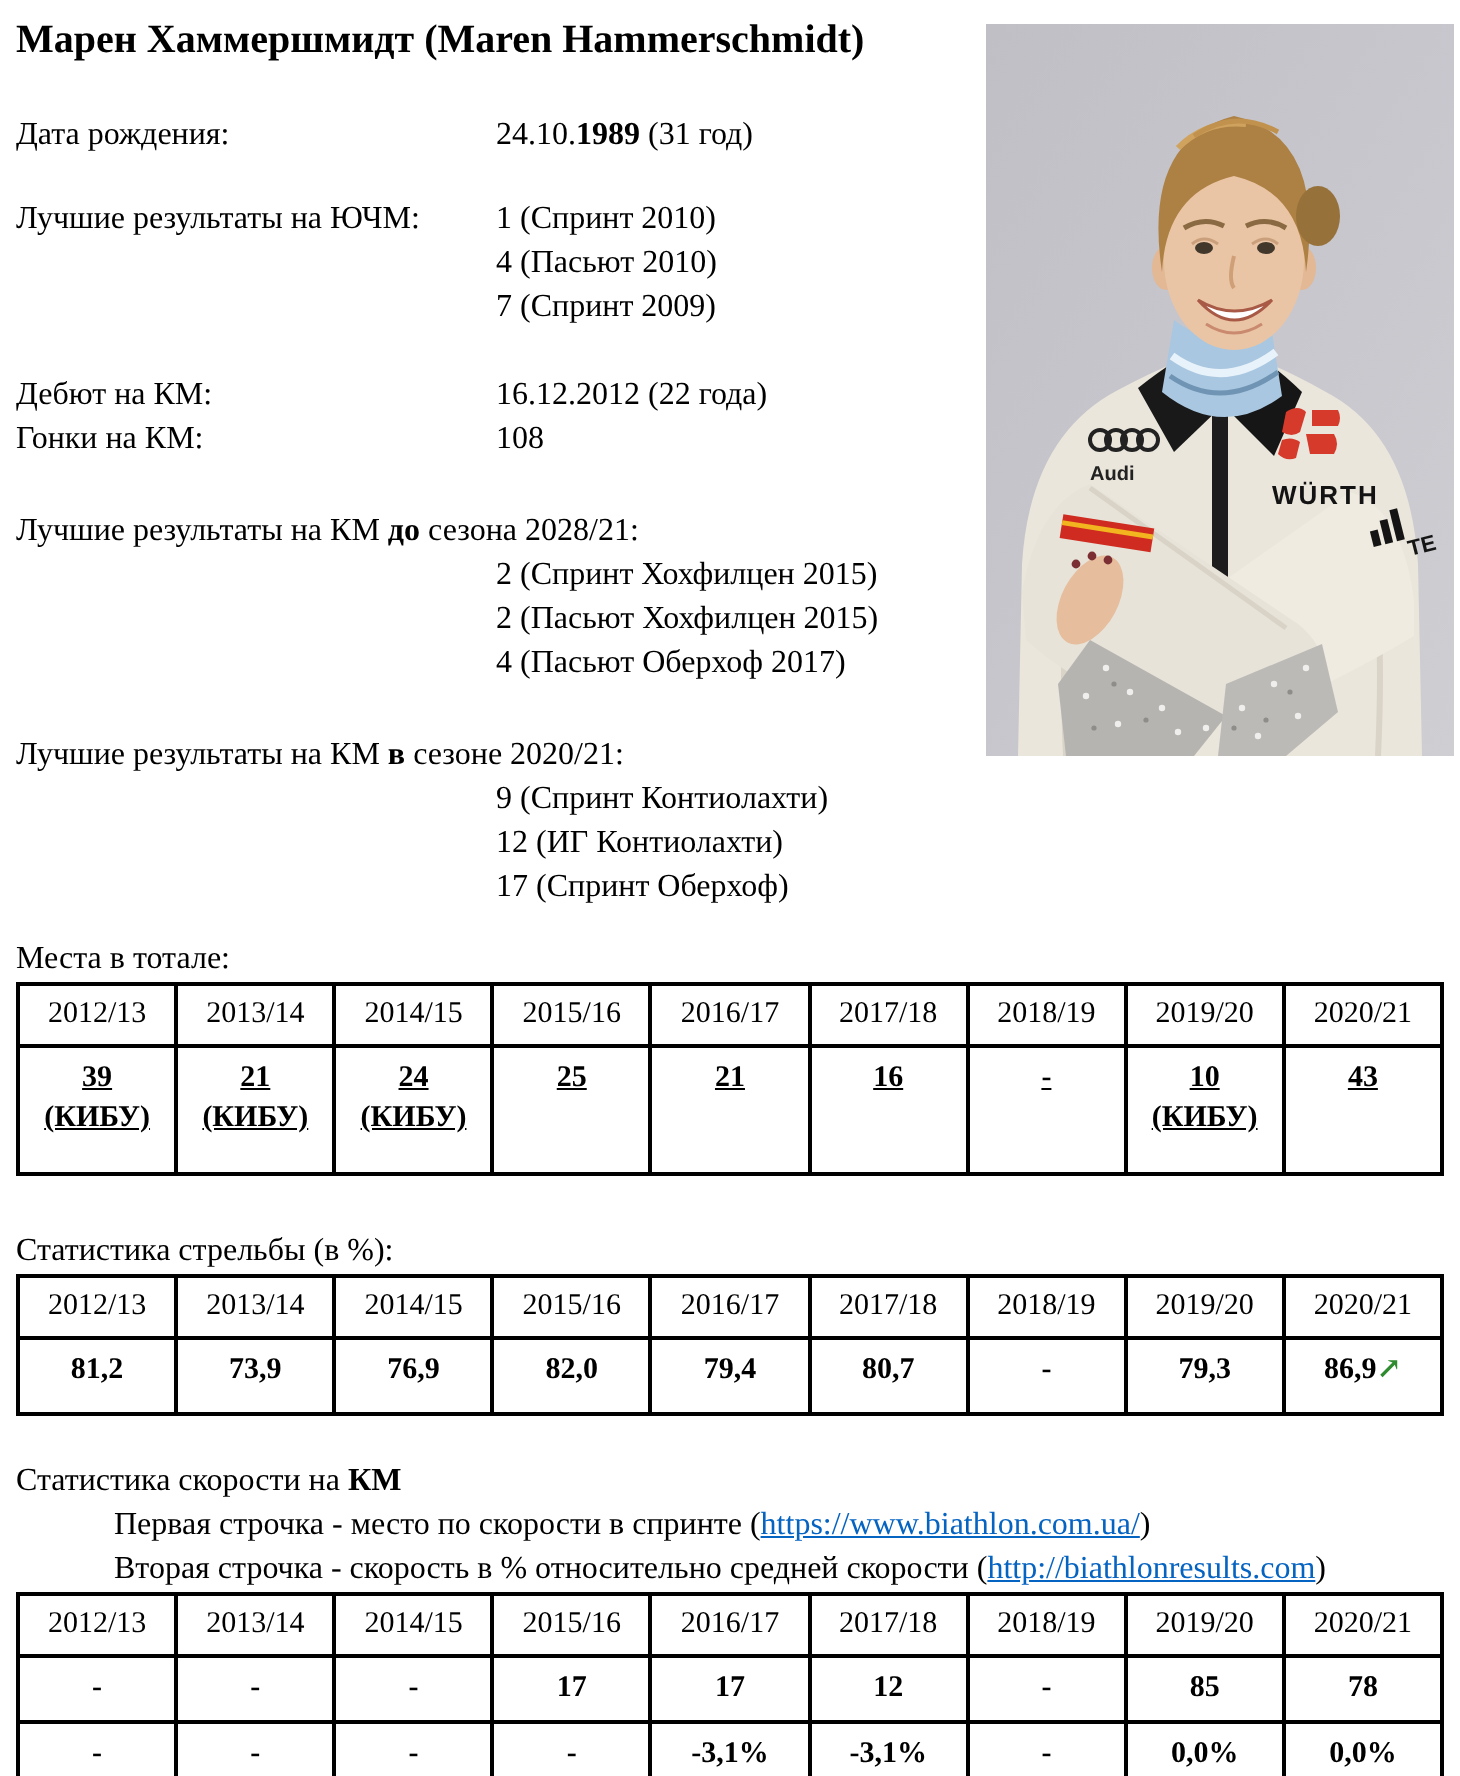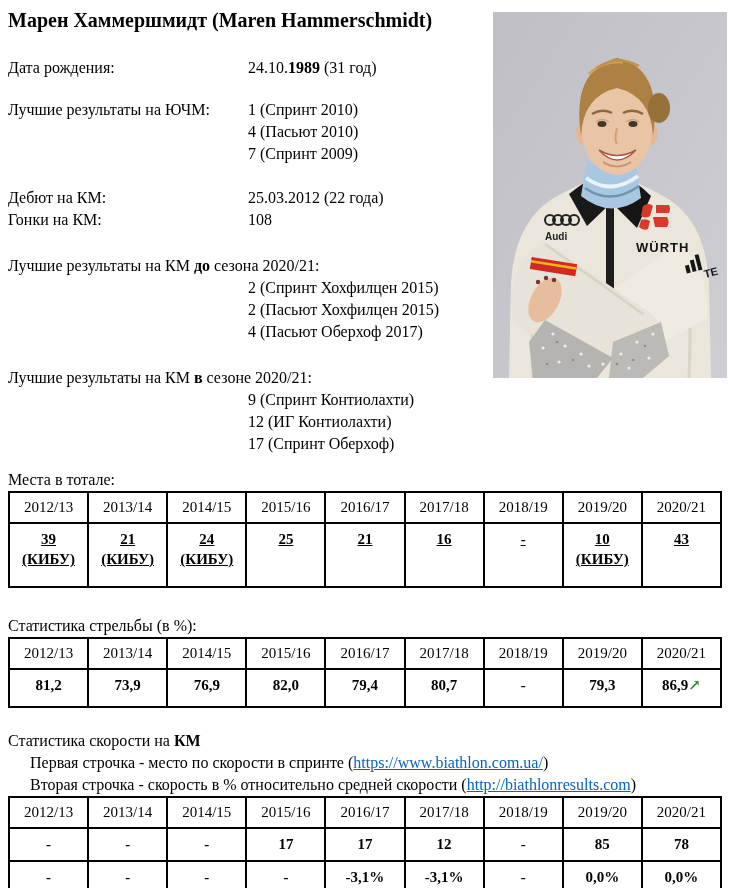--- a/index.html
+++ b/index.html
@@ -30,21 +30,21 @@
 
   table { border-collapse:collapse; table-layout:fixed; width:714px; }
   th, td { border:2px solid #000; text-align:center; font-size:15px; overflow:hidden; }
   th { font-weight:400; height:31px;text-align:center; }
   td { font-weight:700; vertical-align:top; padding-top:5px; line-height:20px; white-space:pre-line; }
   .t1 td { height:64px;text-decoration:underline; }
   .t2 td { height:38px; }
   .t3 .r1 td { height:33px; }
   .t3 .r2 td { height:32px; }
 
-  .speed-line { margin-left:22px; line-height:22px; }
+  .speed-line { margin-left:49px; line-height:22px; }
   a.link { color:#0563C1; text-decoration:underline; cursor:pointer; }
   .trend { color:#2e8b2e; font-weight:700; }
 
   .photo {
     position:absolute; left:493px; top:12px; width:234px; height:460px;
   }
   .photo svg { display:block; }
 </style>
 </head>
 <body>
@@ -62,29 +62,29 @@
     <span class="lbl">Лучшие результаты на ЮЧМ:</span>
     <div class="val-col">
       <div>1 (Спринт 2010)</div>
       <div>4 (Пасьют 2010)</div>
       <div>7 (Спринт 2009)</div>
     </div>
   </div>
 
   <div class="row mt-debut">
     <span class="lbl">Дебют на КМ:</span>
-    <span>25.03.2012 (22 года)</span>
+    <span>16.12.2012 (22 года)</span>
   </div>
   <div class="row">
     <span class="lbl">Гонки на КМ:</span>
     <span>108</span>
   </div>
 
   <div class="mt-best1">
-    <div class="cap"><span>Лучшие результаты на КМ </span><b>до</b><span> сезона 2020/21:</span></div>
+    <div class="cap"><span>Лучшие результаты на КМ </span><b>до</b><span> сезона 2028/21:</span></div>
     <div class="indent">
       <div>2 (Спринт Хохфилцен 2015)</div>
       <div>2 (Пасьют Хохфилцен 2015)</div>
       <div>4 (Пасьют Оберхоф 2017)</div>
     </div>
   </div>
 
   <div class="mt-best2">
     <div class="cap"><span>Лучшие результаты на КМ </span><b>в</b><span> сезоне 2020/21:</span></div>
     <div class="indent">

